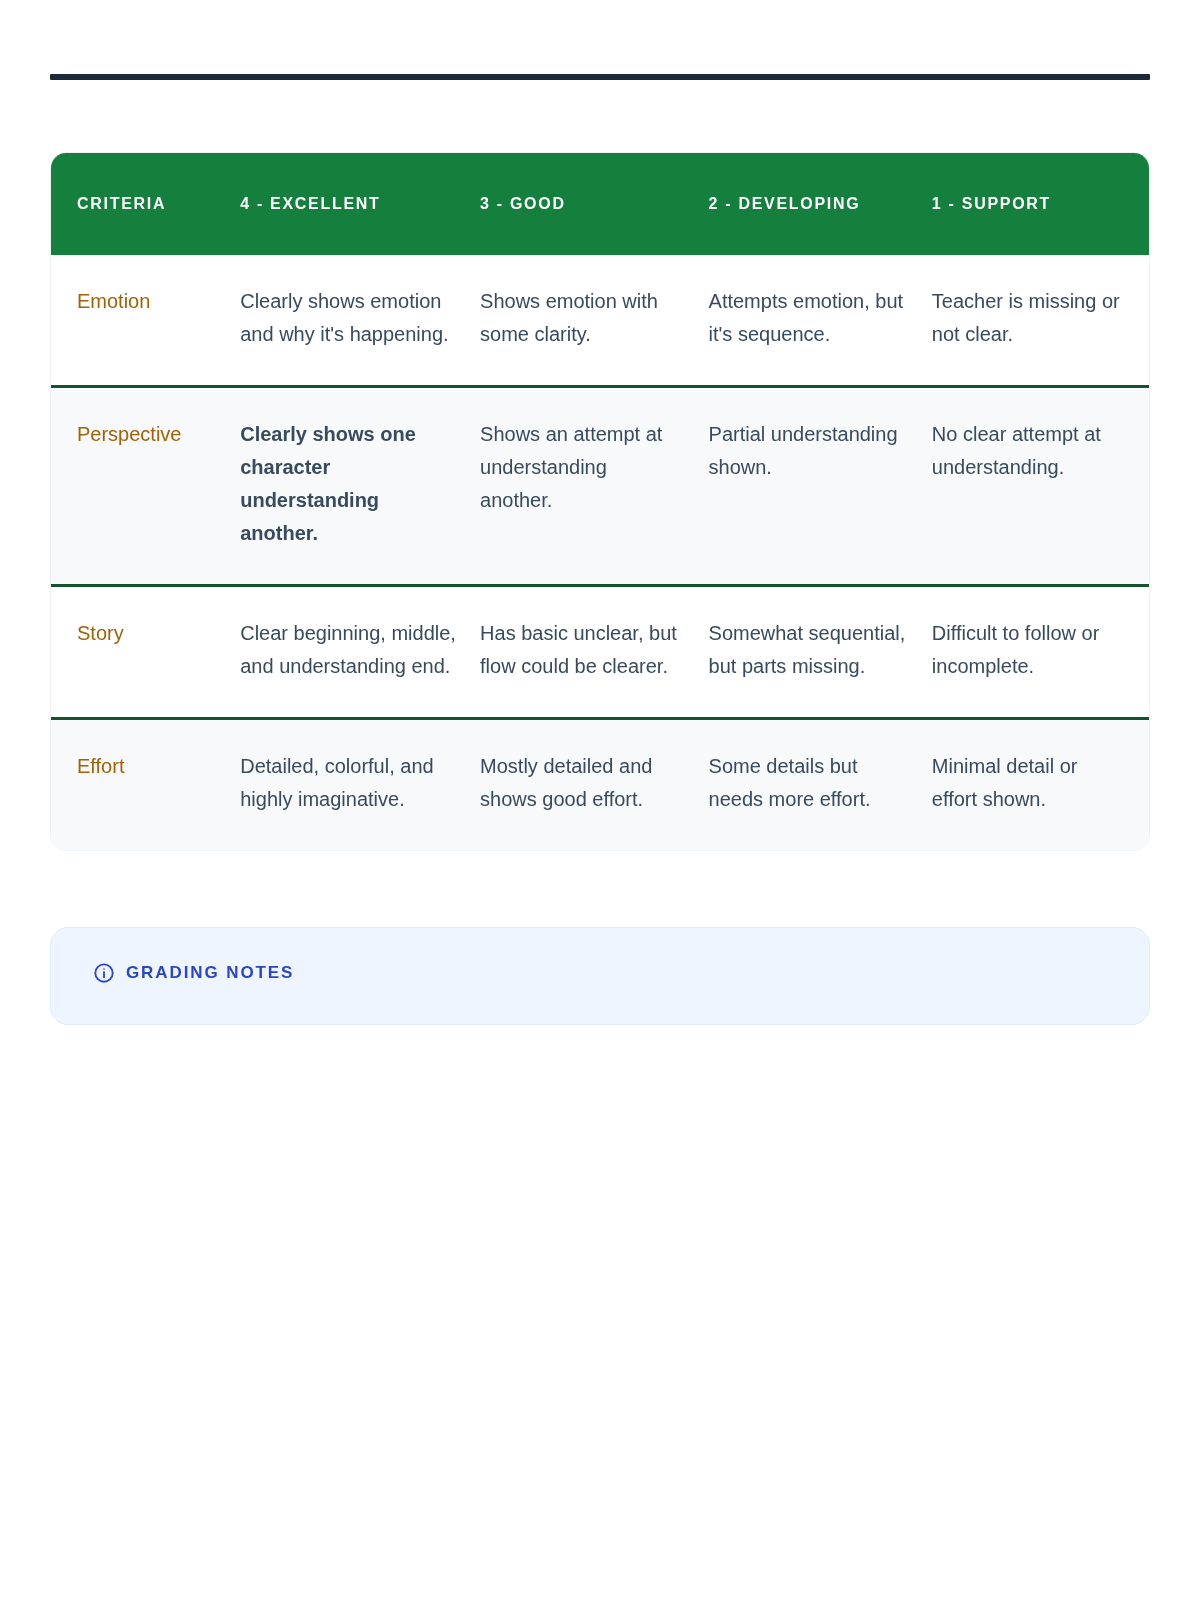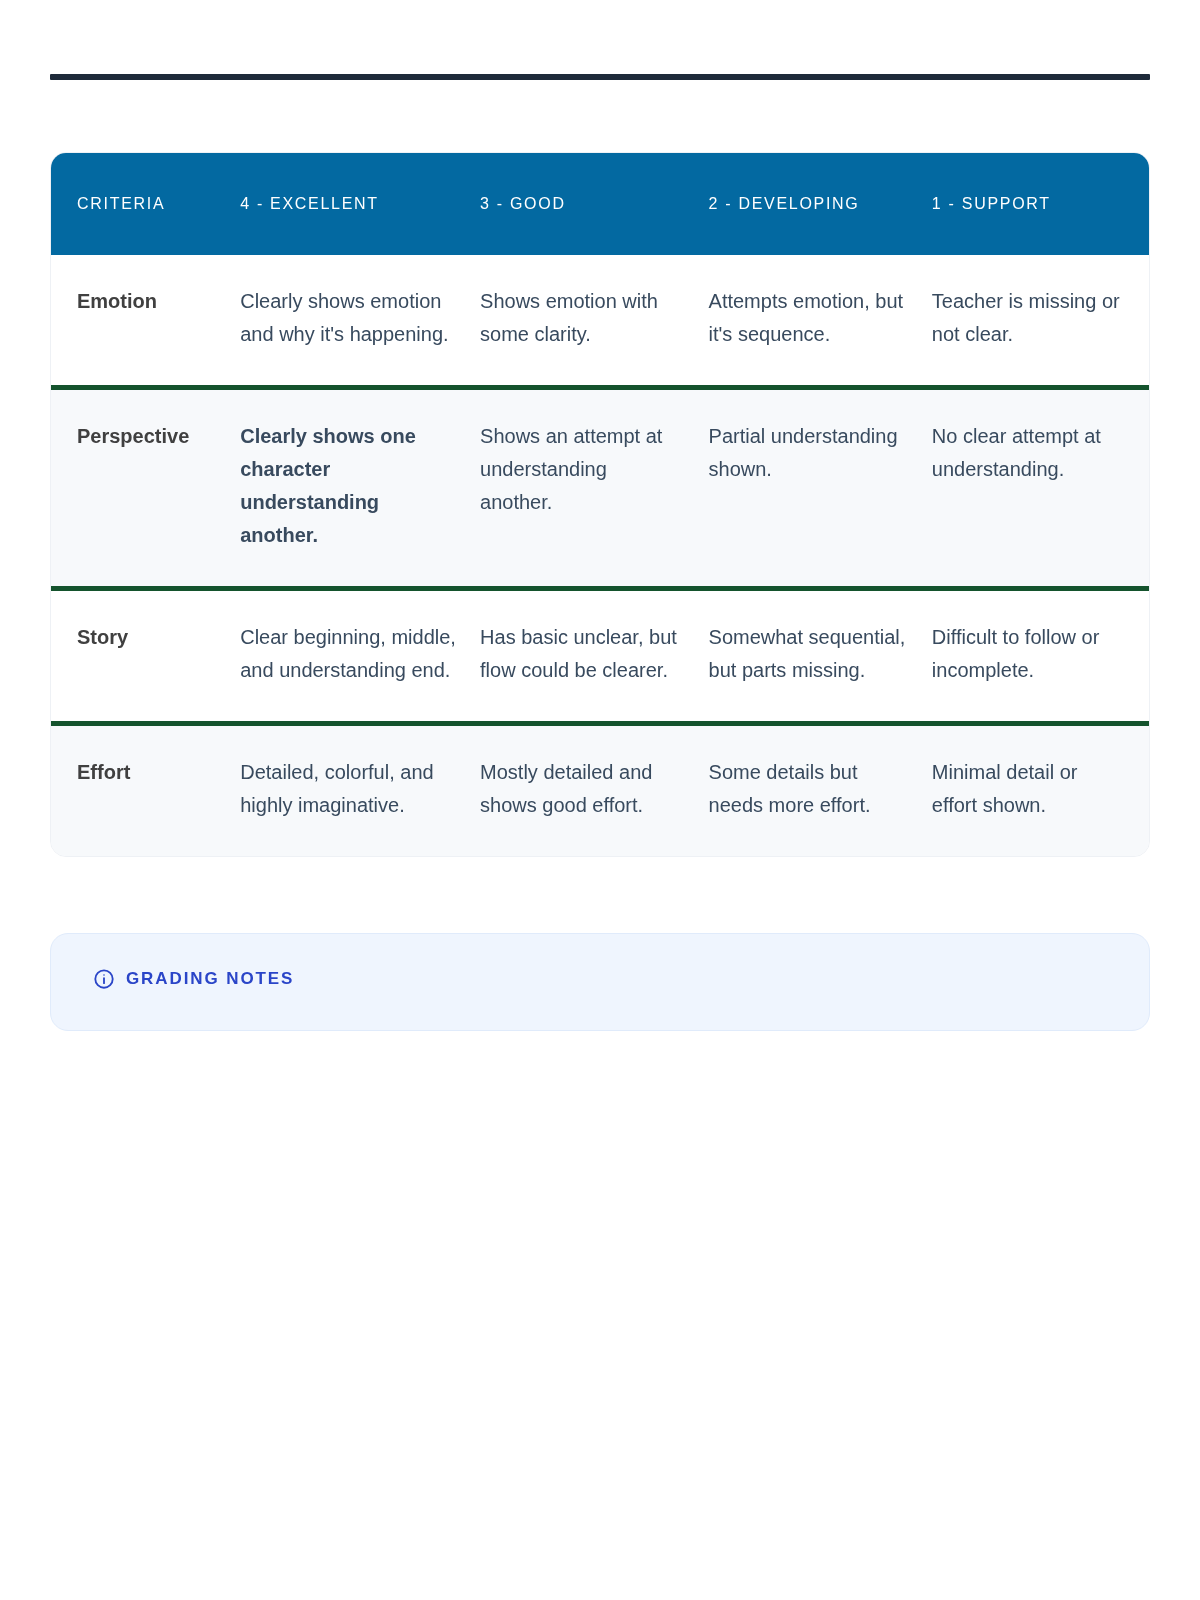--- a/index.html
+++ b/index.html
@@ -94,50 +94,50 @@
     table-layout: fixed;
   }
 
   .rubric-table col.c-criteria { width: 183px; }
   .rubric-table col.c-lvl4     { width: 232px; }
   .rubric-table col.c-lvl3     { width: 221px; }
   .rubric-table col.c-lvl2     { width: 216px; }
   .rubric-table col.c-lvl1     { width: 210px; }
 
   .rubric-table thead th {
-    background: #0369a1;
+    background: #15803d;
     color: #ffffff;
     text-align: left;
     vertical-align: middle;
     font-size: 16px;
-    font-weight: 400;
+    font-weight: 700;
     letter-spacing: 1.7px;
     text-transform: uppercase;
     padding: 32px 18px 32px 0;
     height: 102px;
     line-height: 1.45;
   }
 
   .rubric-table thead th:first-child { padding-left: 26px; }
 
   .rubric-table tbody td {
     vertical-align: top;
     font-size: 20px;
     line-height: 1.65;
     color: #384a5e;
     padding: 30px 24px 34px 0;
-    border-top: 5px solid #14532d;
+    border-top: 3px solid #14532d;
   }
 
   .rubric-table tbody tr:first-child td { border-top: none; }
 
   .rubric-table tbody td.criteria-cell {
     padding-left: 26px;
-    font-weight: 700;
-    color: #404040;
+    font-weight: 400;
+    color: #a16207;
     font-size: 20px;
   }
 
   .rubric-table tbody tr.row-alt td { background: #f7f9fb; }
 
   td.cell-highlight {
     color: #11784d;
     font-weight: 700;
   }
 

